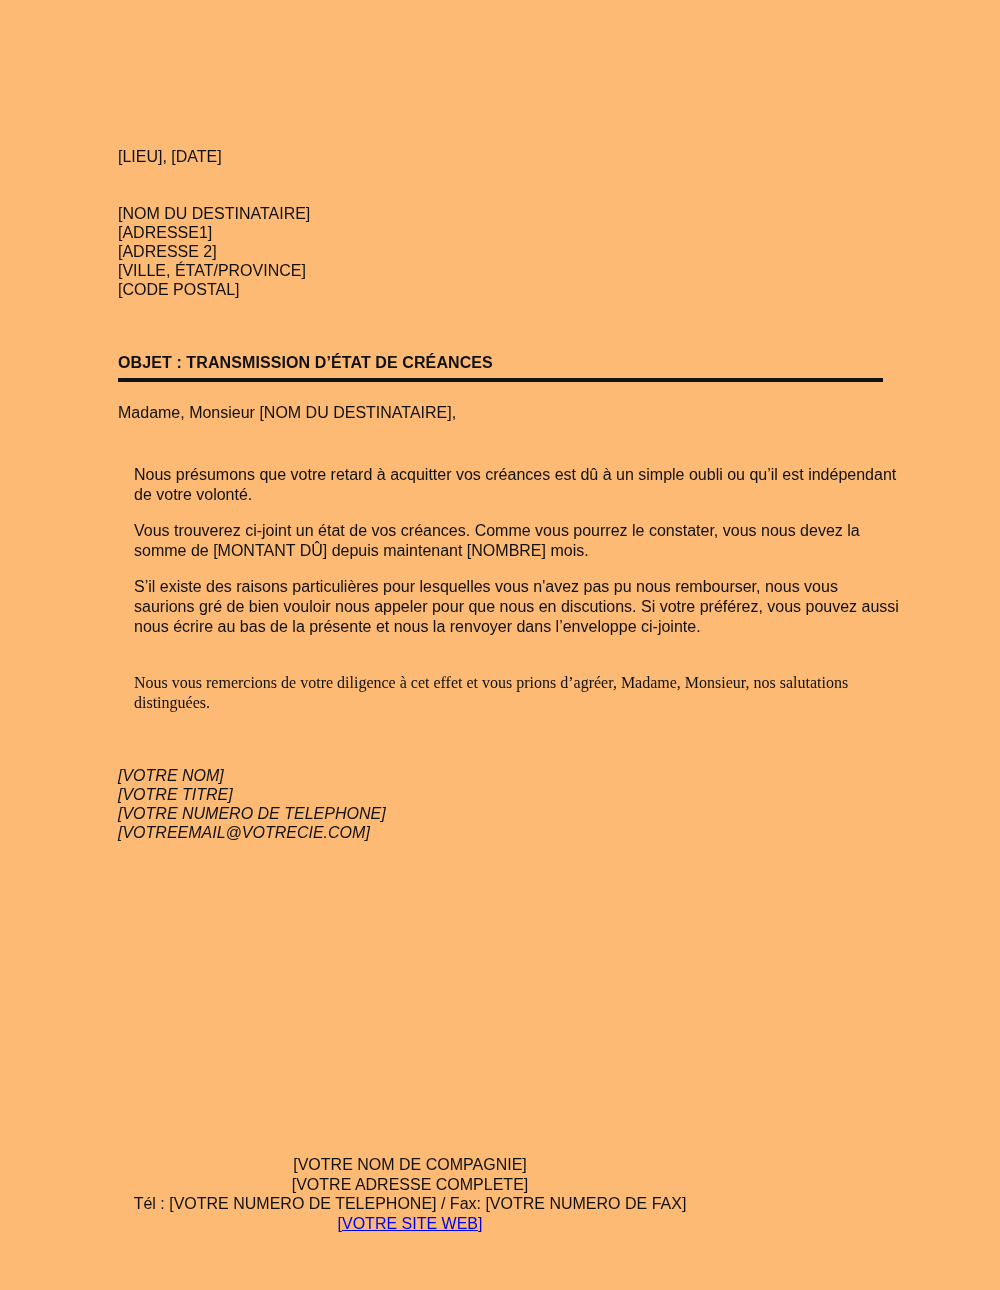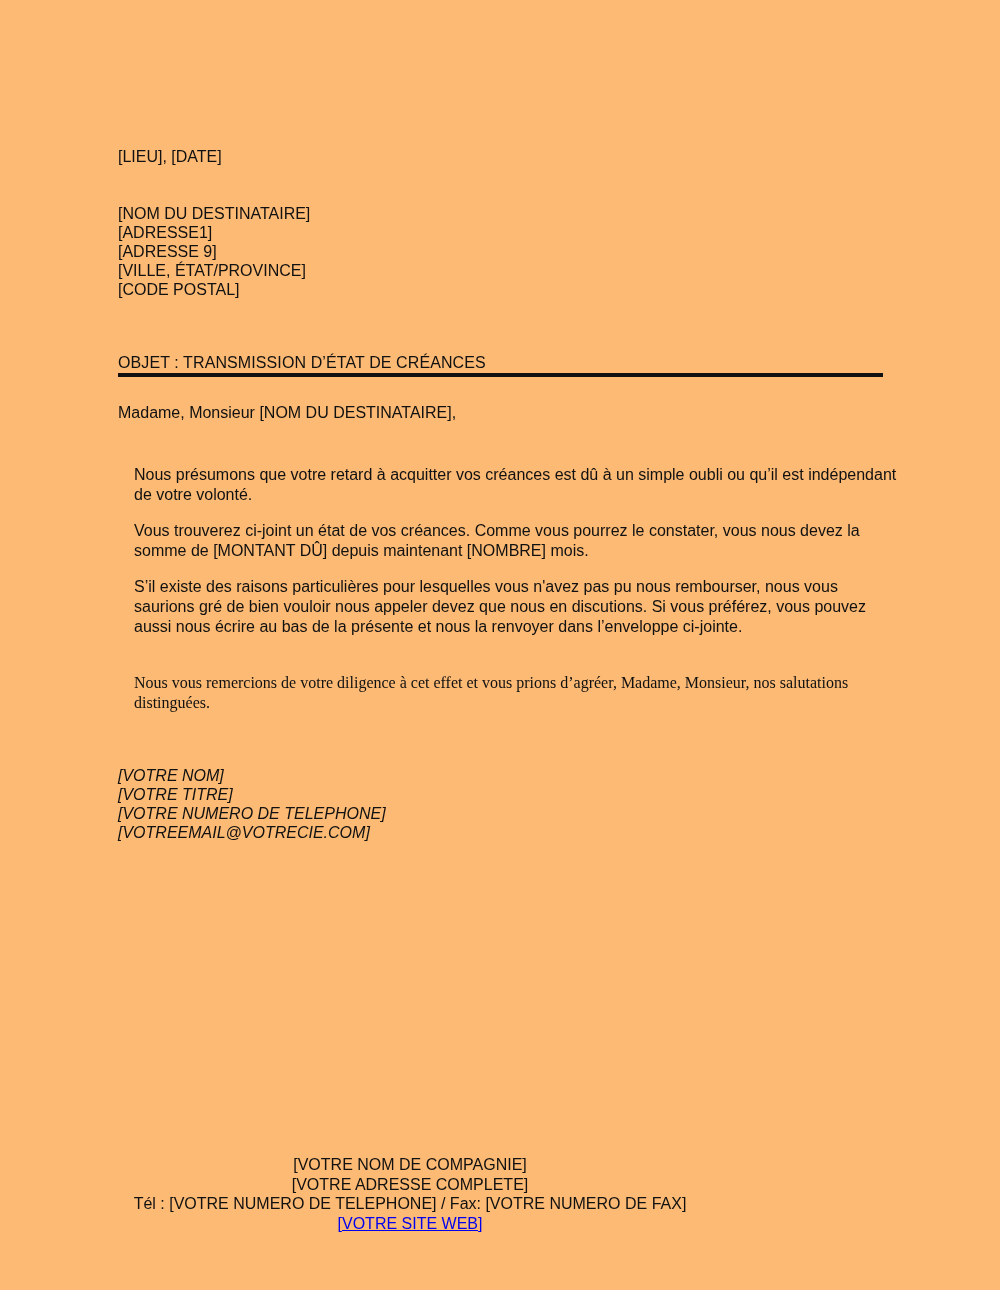--- a/index.html
+++ b/index.html
@@ -23,22 +23,23 @@
   .dateline {
     top: 147px;
     line-height: 20px;
   }
   .recipient-block {
     top: 204px;
     line-height: 19px;
   }
   .subject {
     top: 353px;
-    font-weight: normal;
+    font-weight: bold;
     line-height: 20px;
+    padding-bottom: 5px;
     border-bottom: 4px solid #111111;
     letter-spacing: 0.1px;
   }
   .salutation {
     top: 403px;
     line-height: 20px;
   }
   .para { line-height: 20px; margin: 16px; }
   .para-1 { top: 449px; }
   .para-2 { top: 505px; }
@@ -67,34 +68,34 @@
 </head>
 <body>
 
 <div class="page">
 
   <div class="abs content-col dateline">[LIEU], [DATE]</div>
 
   <div class="abs content-col recipient-block">
     <div>[NOM DU DESTINATAIRE]</div>
     <div>[ADRESSE1]</div>
-    <div>[ADRESSE 9]</div>
+    <div>[ADRESSE 2]</div>
     <div>[VILLE, ÉTAT/PROVINCE]</div>
     <div>[CODE POSTAL]</div>
   </div>
 
   <div class="abs content-col subject">OBJET : TRANSMISSION D’ÉTAT DE CRÉANCES</div>
 
   <div class="abs content-col salutation">Madame, Monsieur [NOM DU DESTINATAIRE],</div>
 
   <p class="abs content-col para para-1">Nous présumons que votre retard à acquitter vos créances est dû à un simple oubli ou qu’il est indépendant de votre volonté.</p>
 
   <p class="abs content-col para para-2">Vous trouverez ci-joint un état de vos créances. Comme vous pourrez le constater, vous nous devez la somme de [MONTANT DÛ] depuis maintenant [NOMBRE] mois.</p>
 
-  <p class="abs content-col para para-3">S’il existe des raisons particulières pour lesquelles vous n'avez pas pu nous rembourser, nous vous saurions gré de bien vouloir nous appeler devez que nous en discutions. Si vous préférez, vous pouvez aussi nous écrire au bas de la présente et nous la renvoyer dans l’enveloppe ci-jointe.</p>
+  <p class="abs content-col para para-3">S’il existe des raisons particulières pour lesquelles vous n'avez pas pu nous rembourser, nous vous saurions gré de bien vouloir nous appeler pour que nous en discutions. Si votre préférez, vous pouvez aussi nous écrire au bas de la présente et nous la renvoyer dans l’enveloppe ci-jointe.</p>
 
   <p class="abs content-col para para-4">Nous vous remercions de votre diligence à cet effet et vous prions d’agréer, Madame, Monsieur, nos salutations distinguées.</p>
 
   <div class="abs content-col signature-block">
     <div>[VOTRE NOM]</div>
     <div>[VOTRE TITRE]</div>
     <div>[VOTRE NUMERO DE TELEPHONE]</div>
     <div>[VOTREEMAIL@VOTRECIE.COM]</div>
   </div>
 

